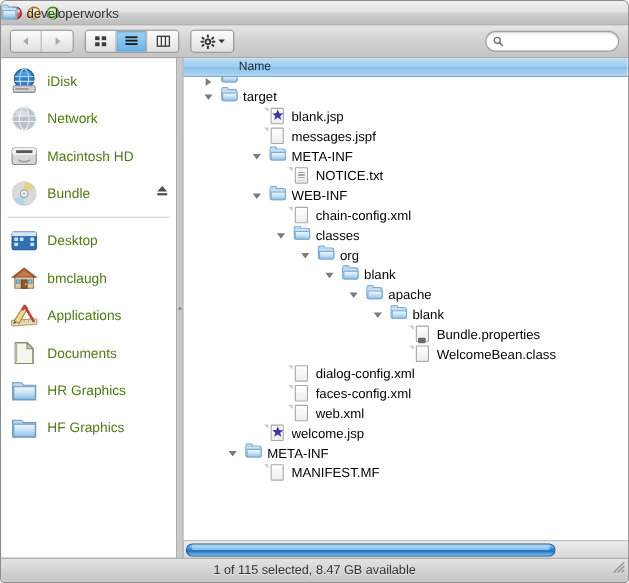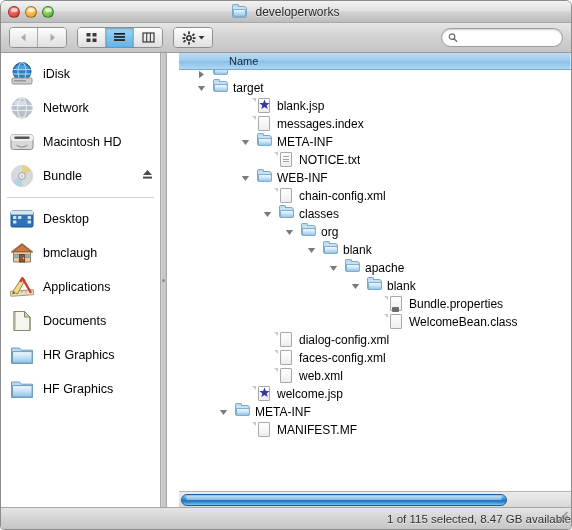--- a/index.html
+++ b/index.html
@@ -38,21 +38,21 @@
     content:""; position:absolute; left:2px; top:1px;
     width:7px; height:4px; border-radius:50%;
     background: rgba(255,255,255,.65);
   }
   .light.close  { background: radial-gradient(circle at 35% 30%, #ff8a80, #e0443e 70%, #b32c27); }
   .light.min    { background: radial-gradient(circle at 35% 30%, #ffd98a, #f0a92f 70%, #c77f17); }
   .light.zoom   { background: radial-gradient(circle at 35% 30%, #b6eb8a, #62b73a 70%, #3d8a22); }
 
   #title-center {
     position: absolute; left: 0; right: 0; top: 0; bottom: 0;
-    display: flex; align-items: center; justify-content: center;
+    display: flex; align-items: center; 
     gap: 8px; pointer-events: none;
   }
   #title-text {
     font-size: 12px; color: #2b2b2b; font-weight: 500;
     text-shadow: 0 1px 0 rgba(255,255,255,.7);
   }
 
   
   .folder-ico {
     position: relative; display:inline-block;
@@ -127,41 +127,41 @@
     width: 159px; flex: 0 0 159px;
     background: #fff;
     overflow: hidden;
     padding-top: 4px;
   }
   .side-item {
     height: 34px; display: flex; align-items: center;
     padding: 0 6px 0 8px; gap: 8px;
   }
   .side-label {
-    font-size: 12.5px; color: #000000;
+    font-size: 12.5px; color: #4d7c0f;
     white-space: nowrap; overflow: hidden;
   }
   .side-sep { height: 1px; background: #d2d2d2; margin: 4px 6px; }
   .eject { margin-left: auto; }
   .side-ico { width: 26px; height: 26px; flex: 0 0 26px; position: relative; }
 
   #divider {
     width: 7px; flex: 0 0 7px;
     background: linear-gradient(to right,#d8d8d8,#c2c2c2 40%,#cfcfcf 60%,#bdbdbd);
     border-left: 1px solid #a9a9a9; border-right: 1px solid #a9a9a9;
     position: relative;
   }
   #divider::after {
     content: ""; position: absolute; left: 1px; top: 50%;
     width: 3px; height: 3px; border-radius: 50%;
     background: #8a8a8a; margin-top: -1px;
   }
 
   
-  #listpane { flex: 1 1 auto; display: flex; flex-direction: column; min-width: 0; background:#fff;padding-left:12px; }
+  #listpane { flex: 1 1 auto; display: flex; flex-direction: column; min-width: 0; background:#fff; }
   #col-header {
     height: 17px; flex: 0 0 17px;
     background: linear-gradient(to bottom,#bcdcf5 0%,#9ecbee 48%,#8bc0e9 52%,#aed6f3 100%);
     border-bottom: 1px solid #7ba9cc;
     display: flex; align-items: center;
     position: relative;
   }
   #col-name {
     font-size: 11px; color: #14283c;
     position: absolute; left: 50px;
@@ -243,21 +243,21 @@
   #hthumb::after {
     content:""; position:absolute; left:4px; right:4px; top:1px; height:4px;
     border-radius:3px; background: rgba(255,255,255,.45);
   }
 
   
   #statusbar {
     height: 22px; flex: 0 0 22px;
     background: linear-gradient(to bottom,#e4e4e4 0%,#d4d4d4 50%,#c6c6c6 100%);
     border-top: 1px solid #a6a6a6;
-    display: flex; align-items: center; justify-content: flex-end;
+    display: flex; align-items: center; justify-content: center;
     position: relative;
   }
   #status-text {
     font-size: 11.5px; color: #303030;
     text-shadow: 0 1px 0 rgba(255,255,255,.6);
   }
   #grip { position:absolute; right:2px; bottom:2px; }
 </style>
 </head>
 <body>
@@ -554,21 +554,21 @@
             <span class="ricon"><span class="doc-ico jsp-ico"><span class="pg"></span><span class="fold"></span><svg class="star" width="11" height="11" viewBox="0 0 11 11">
                   <polygon points="5.5,0.4 6.9,3.9 10.6,4.1 7.7,6.4 8.7,10 5.5,7.9 2.3,10 3.3,6.4 0.4,4.1 4.1,3.9" fill="#3b36a8"></polygon>
                 </svg></span></span>
             <span class="rlabel">blank.jsp</span>
           </div>
           <div class="row">
             <span style="width:60px;flex:0 0 60px"></span>
             <span class="disc"></span>
             <span style="width:5px;flex:0 0 5px"></span>
             <span class="ricon"><span class="doc-ico"><span class="pg"></span><span class="fold"></span></span></span>
-            <span class="rlabel">messages.index</span>
+            <span class="rlabel">messages.jspf</span>
           </div>
           <div class="row">
             <span style="width:60px;flex:0 0 60px"></span>
             <span class="disc">
               <svg width="9" height="9" viewBox="0 0 9 9">
                 <polygon points="0.8,2 8.2,2 4.5,7" fill="#7b7b7b"></polygon>
               </svg>
             </span>
             <span style="width:5px;flex:0 0 5px"></span>
             <span class="ricon"><span class="lf"><span class="b"></span><span class="t"></span><span class="f"></span></span></span>

